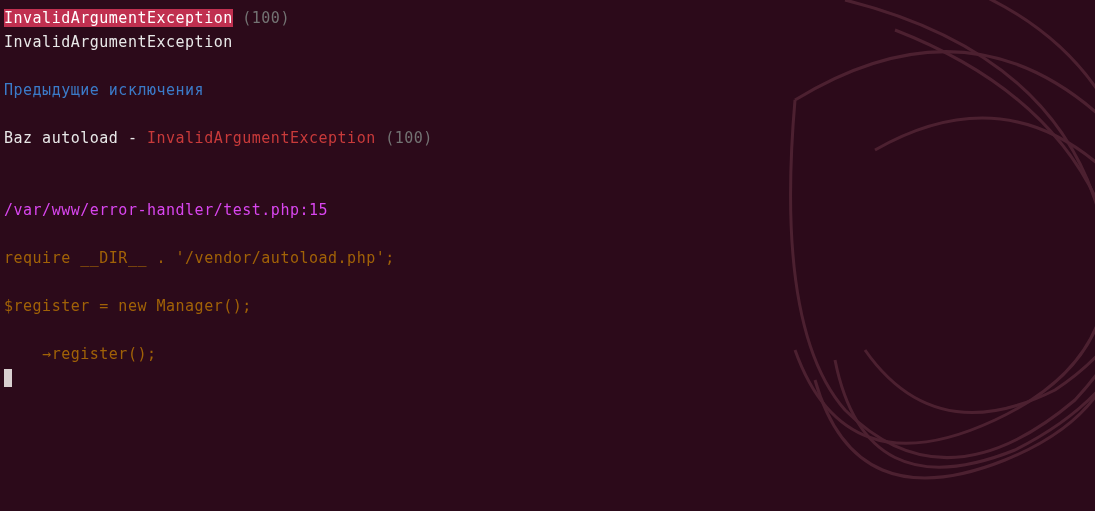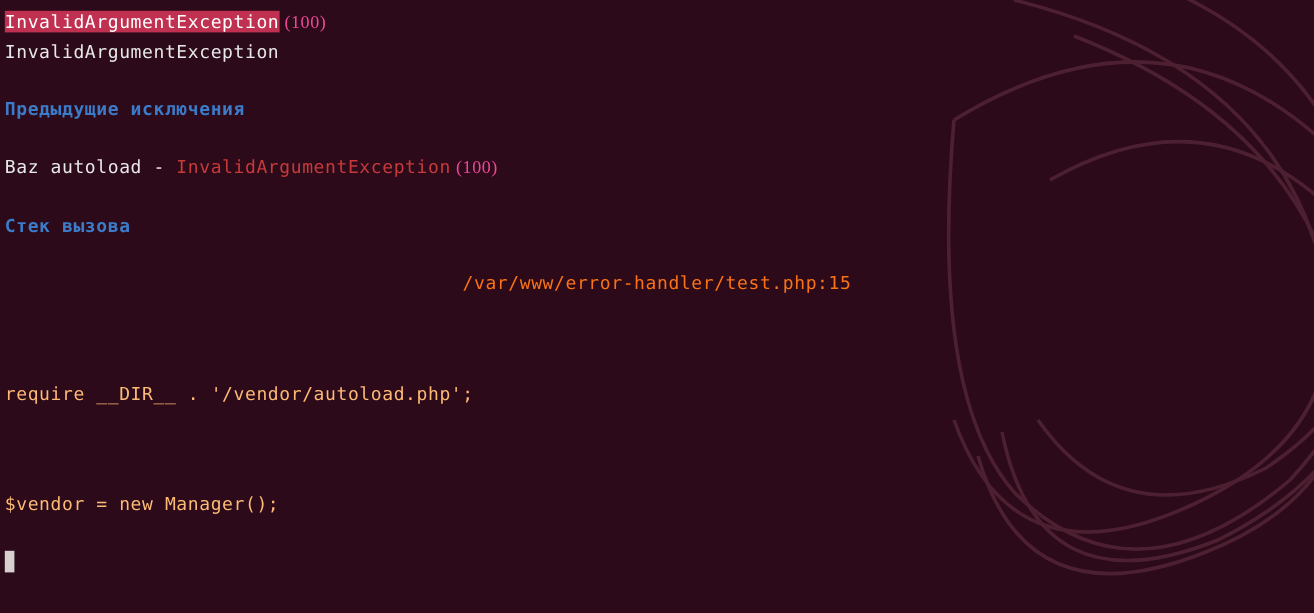--- a/index.html
+++ b/index.html
@@ -29,25 +29,25 @@
       padding: 6px 4px;
       letter-spacing: 0.5px;
     }
     .line { white-space: pre; }
     .hl-selected {
       background: #c03050;
       color: #ffffff;
       font-weight: 500;
     }
     .white { color: #e8e8e8; }
-    .gray { color: #ec4899; font-family: Liberation Serif, serif; }
-    .section { color: #3b7bc9; font-weight: bold; }
+    .gray { color: #737373; }
+    .section { color: #3b7bc9; }
     .red { color: #c83a3a; }
-    .dim { color: #f97316; text-align: center; }
-    .yellow { color: #fdba74; margin-top: 44px; }
+    .dim { color: #d946ef; }
+    .yellow { color: #a16207; }
     .spacer { height: 1.6em; }
     .cursor {
       display: inline-block;
       width: 8px;
       height: 18px;
       background: #d8d0d0;
       vertical-align: text-bottom;
     }
   </style>
 </head>
@@ -73,33 +73,33 @@
 
   <div class="line section">Предыдущие исключения</div>
 
   <div class="spacer"></div>
 
 
   <div class="line"><span class="white">Baz autoload - </span><span class="red">InvalidArgumentException</span><span class="gray"> (100)</span></div>
 
   <div class="spacer"></div>
 
-  <div class="line section">Стек вызова</div>
 
   <div class="spacer"></div>
 
 
   <div class="line dim">/var/www/error-handler/test.php:15</div>
 
   <div class="spacer"></div>
 
   <div class="line yellow">require __DIR__ . '/vendor/autoload.php';</div>
 
   <div class="spacer"></div>
 
-  <div class="line yellow">$vendor = new Manager();</div>
+  <div class="line yellow">$register = new Manager();</div>
 
   <div class="spacer"></div>
 
+  <div class="line yellow">    →register();</div>
 
   <div class="line"><span class="cursor"></span></div>
 
 </div>
 
 </body></html>

